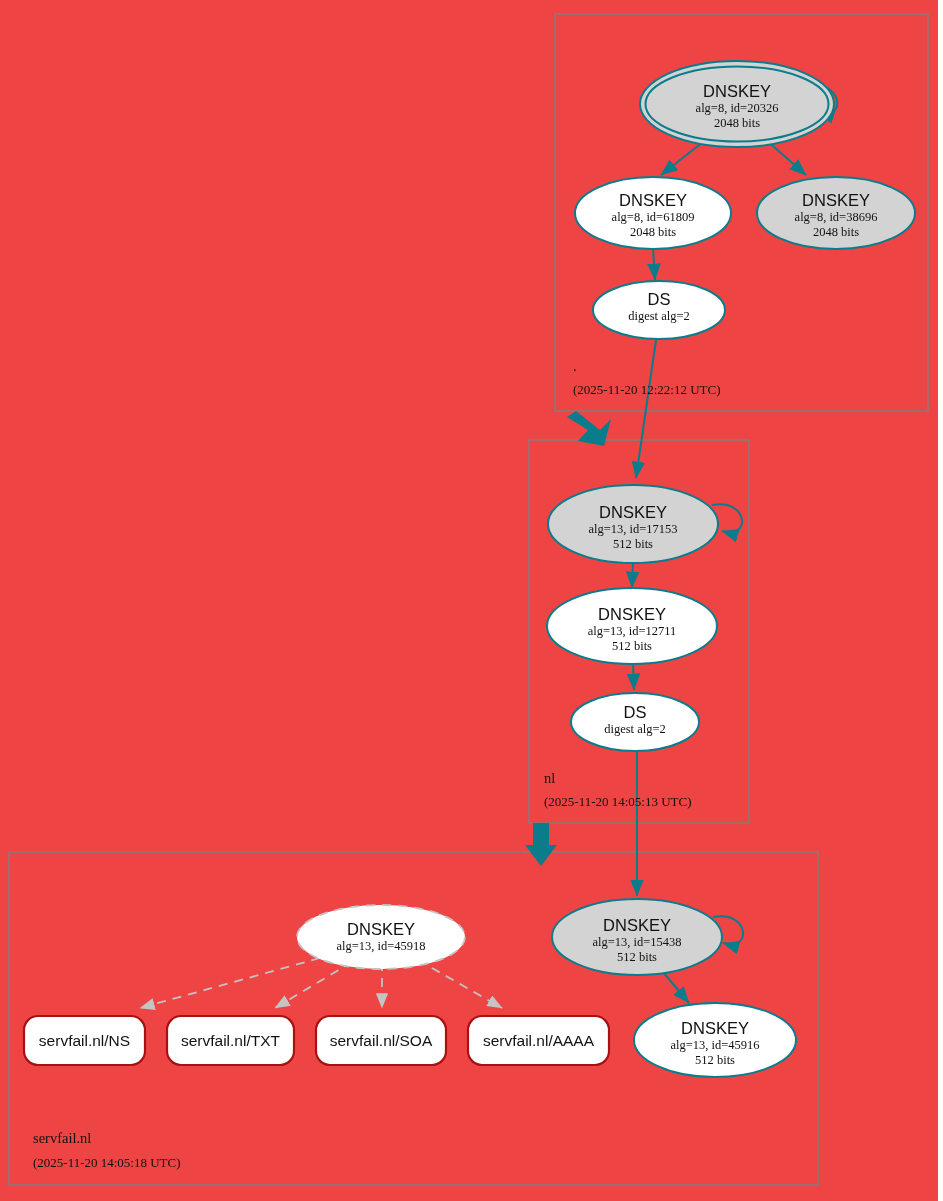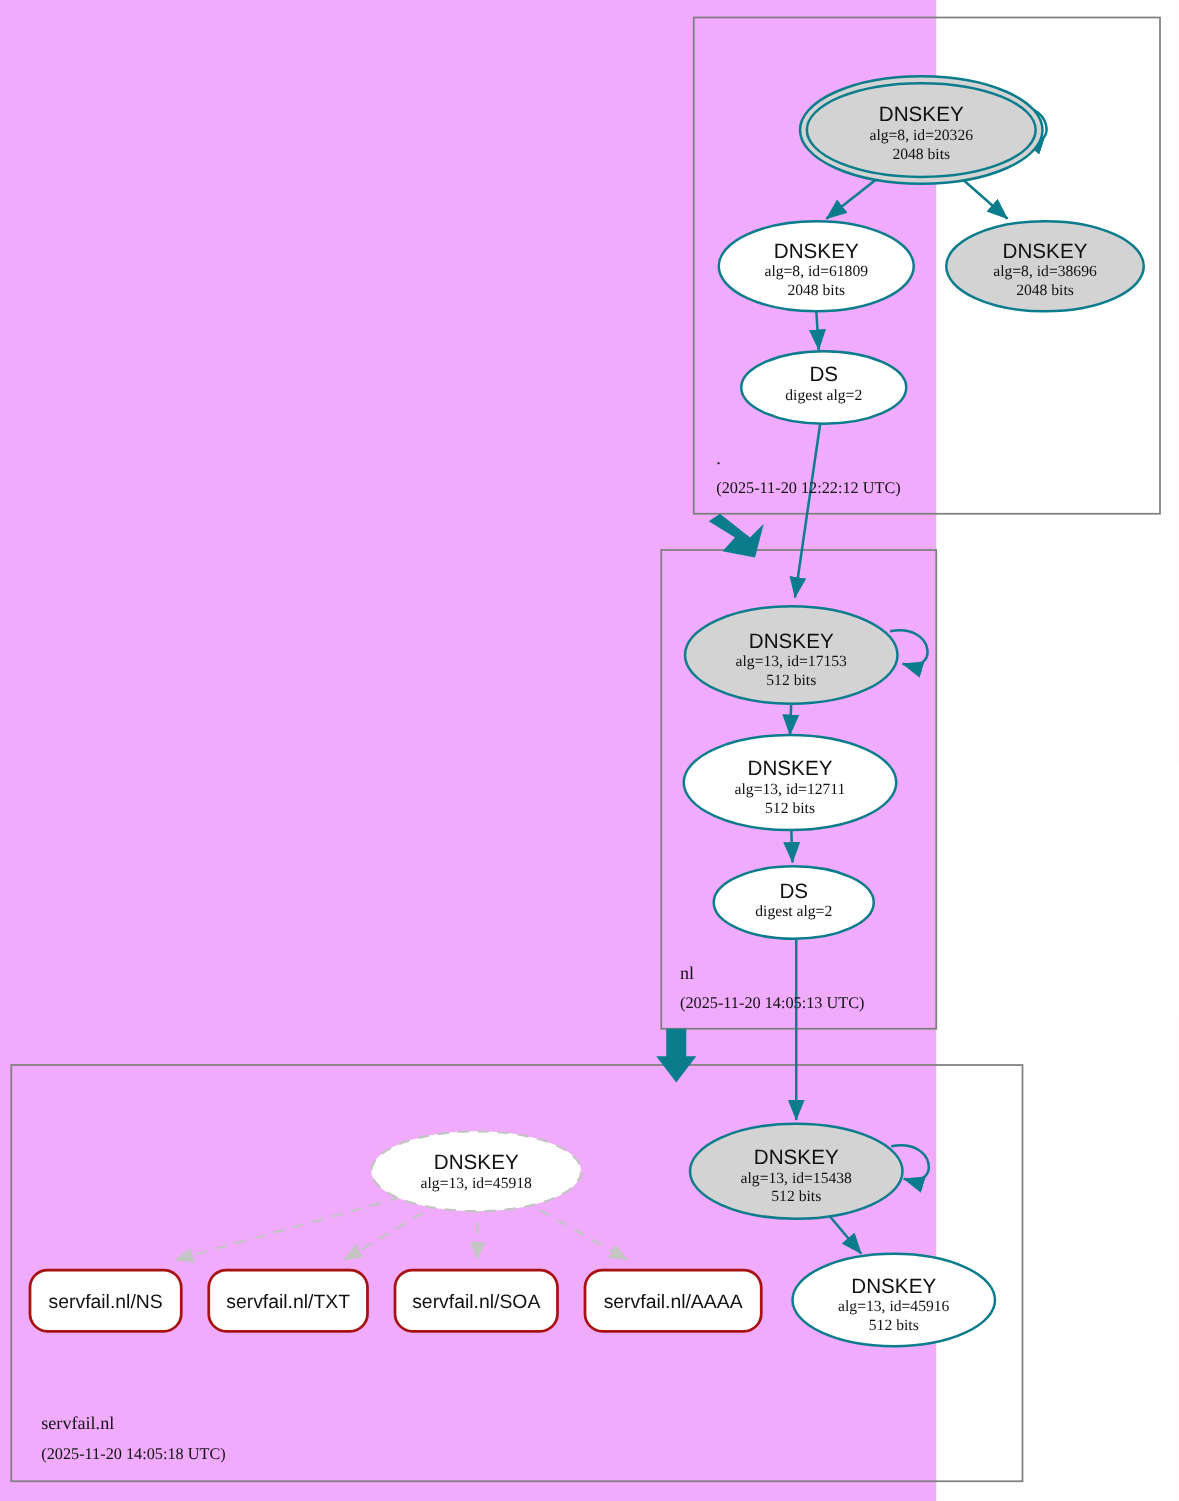--- a/index.html
+++ b/index.html
@@ -2,23 +2,23 @@
 <html><head>
 <meta charset="utf-8">
 <style>
   html, body {
     margin: 0;
     padding: 0;
     background: #ffffff;
   }
   #canvas {
     position: relative;
-    width: 749px;
+    width: 938px;
     height: 1201px;
-    background: #f0abfc;
+    background: #ef4444;
     font-family: "Liberation Sans", sans-serif;
   }
   svg { display: block; }
   .zone-box {
     fill: none;
     stroke: #7f7f7f;
     stroke-width: 1.4;
   }
   .node-ellipse-secure {
     stroke: #0a7c8c;

